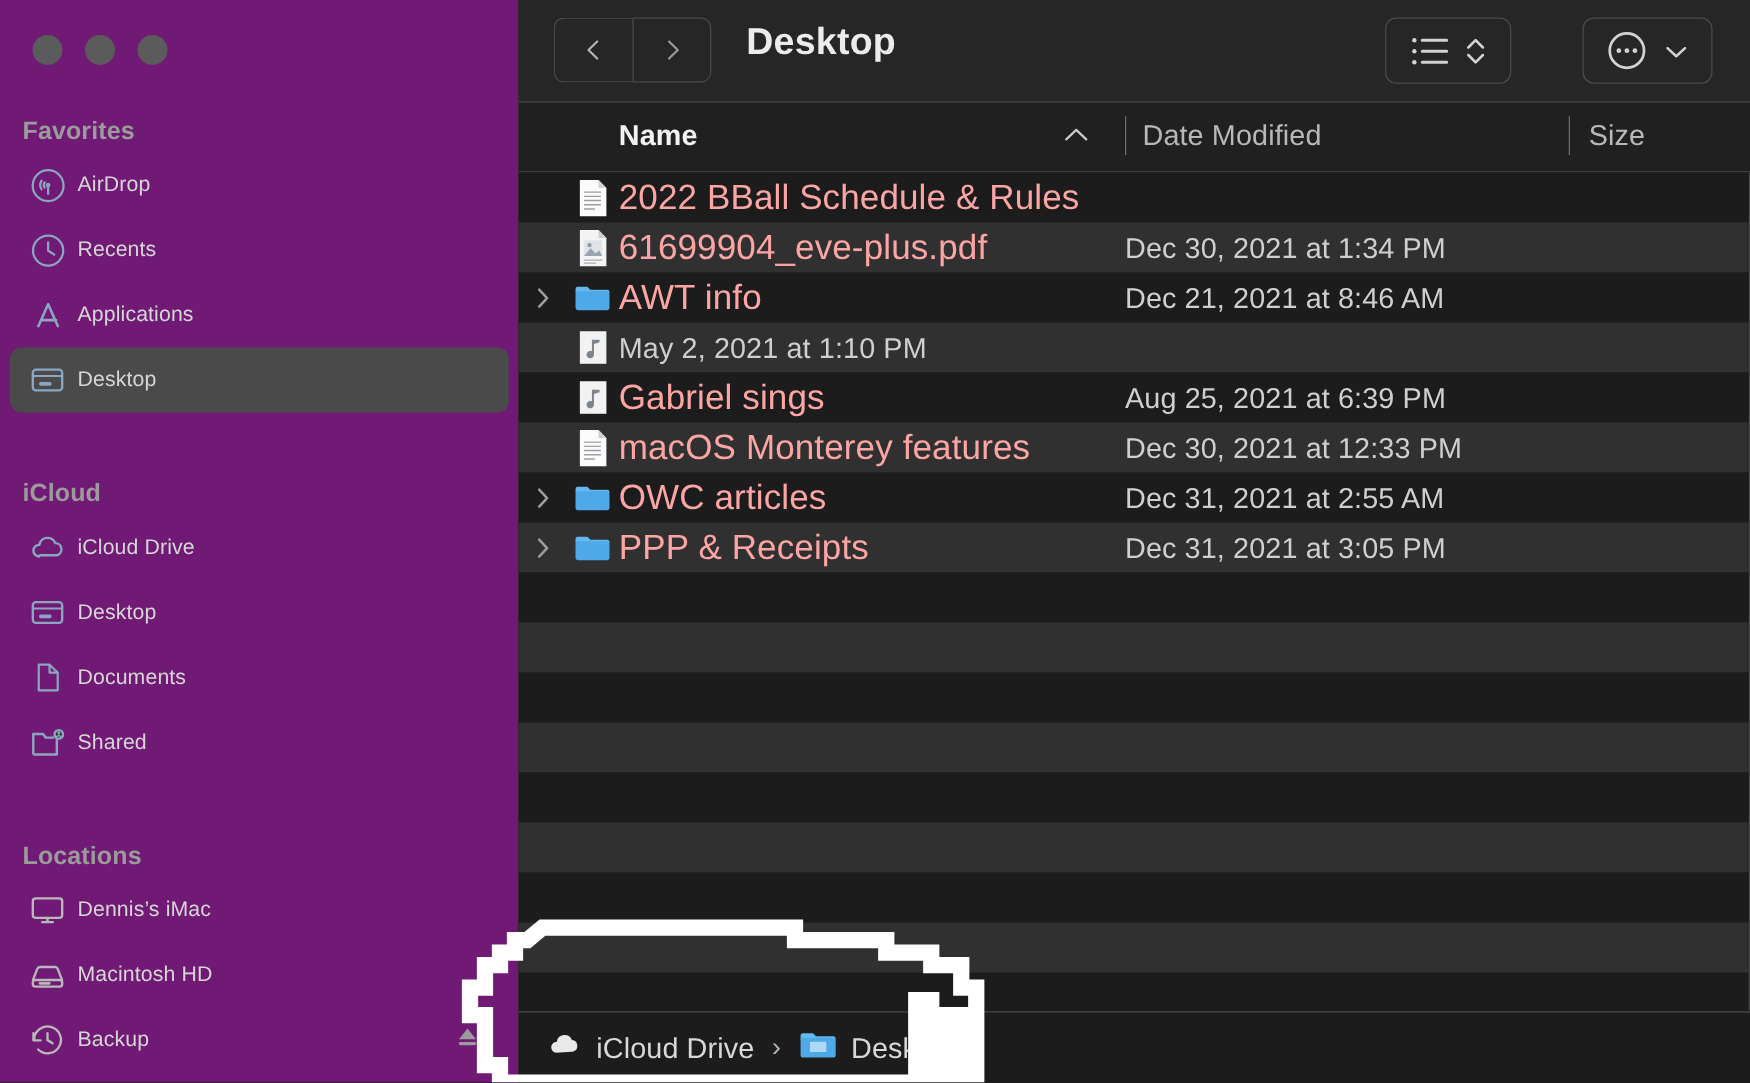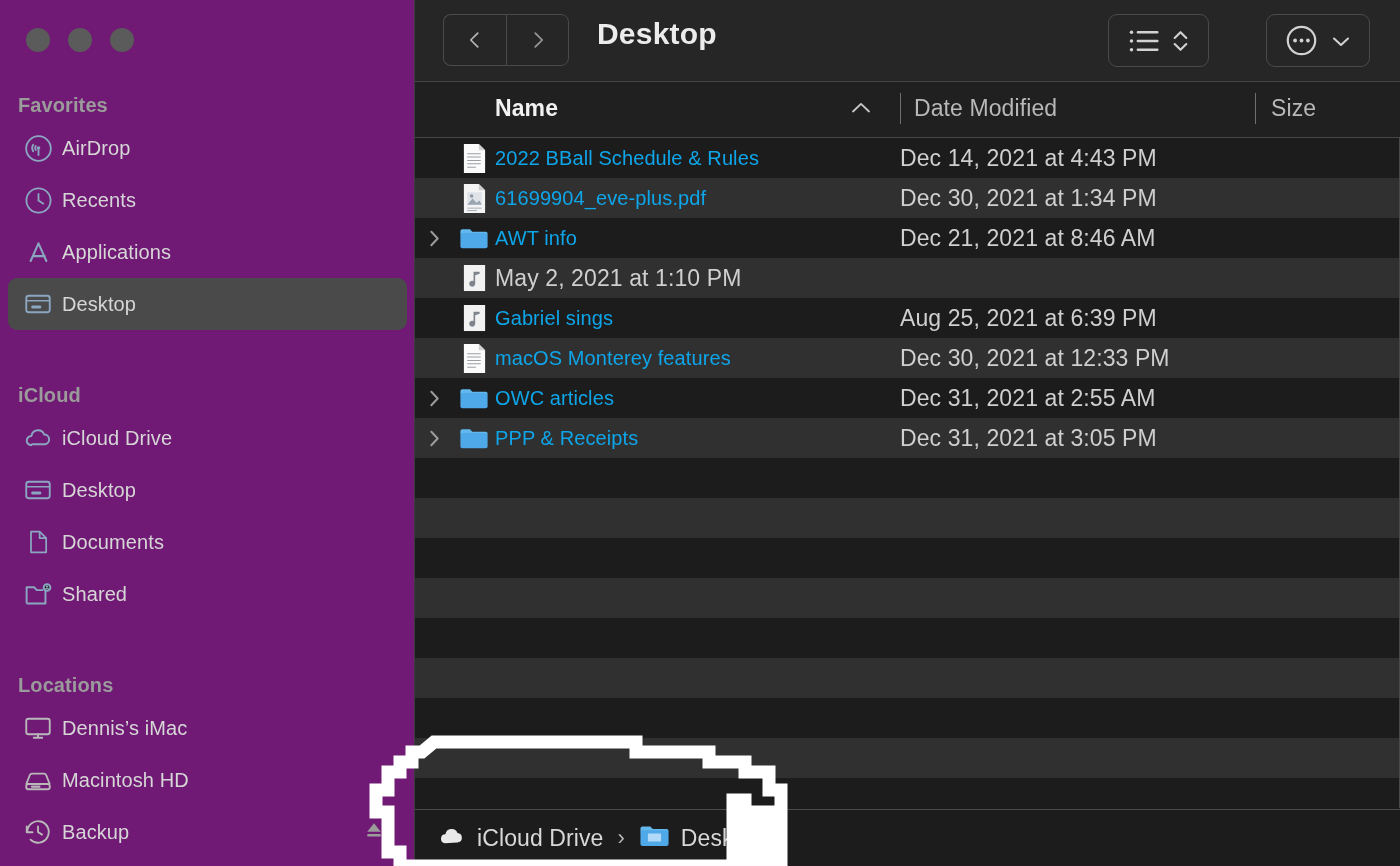--- a/index.html
+++ b/index.html
@@ -29,21 +29,21 @@
   .sb-item {
     position: relative; height: 52px; display: flex; align-items: center;
     margin: 0 8px; padding-left: 10px; border-radius: 9px;
   }
   .sb-item.selected { background: #4a4a4a; }
   .sb-ico {
     width: 40px; min-width: 40px; height: 30px;
     display: flex; align-items: center; justify-content: center;
   }
   .sb-label {
-    font-size: 20px; color: #d6d6d6; letter-spacing: .1px;
+    font-size: 17px; color: #d6d6d6; letter-spacing: .1px;
     white-space: nowrap; margin-left: 4px;
   }
   .sb-eject { position: absolute; right: 22px; top: 50%; transform: translateY(-50%); }
 
   
   #main { position: absolute; left: 415px; top: 0; width: 985px; height: 866px; background: #1c1c1c; }
 
   #toolbar { position: relative; height: 81px; background: #262626; }
   .navgrp { position: absolute; left: 28px; top: 14px; display: flex; }
   .navbtn {
@@ -83,21 +83,21 @@
 
   
   #file-list { position: relative; height: 670px; background: #1c1c1c; overflow: hidden;
                border-right: 1px solid #4a4a4a; }
   .row { position: relative; height: 40px; display: flex; align-items: center; }
   .row.alt { background: #303030; }
   .row.odd { background: #1c1c1c; }
   .disc { width: 38px; min-width: 38px; display: flex; align-items: center; justify-content: center; }
   .ficon { width: 42px; min-width: 42px; display: flex; align-items: center; justify-content: center; }
   .fname {
-    width: 405px; font-size: 20px; color: #0ea5e9; letter-spacing: .1px;
+    width: 405px; font-size: 28px; color: #fca5a5; letter-spacing: .1px;
     white-space: nowrap; overflow: hidden;
   }
   .fdate { font-size: 23px; color: #cfcfcf; letter-spacing: .1px; white-space: nowrap; }
   .fsize { font-size: 23px; color: #cfcfcf; }
 
   
   #path-bar {
     position: absolute; left: 0; bottom: 0; width: 985px; height: 57px;
     background: #1c1c1c; border-top: 1px solid #4a4a4a;
     display: flex; align-items: center; padding-left: 22px; gap: 0;
@@ -325,21 +325,20 @@
           <span class="ficon">
             <svg width="27" height="31" viewBox="0 0 28 32">
               <path d="M3 1h15.5L25 7.5V31H3z" fill="#fbfbfb"></path>
               <path d="M18.5 1 25 7.5h-6.5z" fill="#d2d2d2"></path>
               <g stroke="#9aa0a6" stroke-width="1.1">
                 <path d="M6.5 11h14M6.5 14.5h14M6.5 18h14M6.5 21.5h14M6.5 25h9"></path>
               </g>
             </svg>
           </span>
           <span class="fname">2022 BBall Schedule &amp; Rules</span>
-          <span class="fdate">Dec 14, 2021 at 4:43 PM</span>
           <span class="fsize"></span>
         </div>
         <div class="row alt">
           <span class="disc"></span>
           <span class="ficon">
             <svg width="27" height="31" viewBox="0 0 28 32">
               <path d="M3 1h15.5L25 7.5V31H3z" fill="#f4f4f4"></path>
               <path d="M18.5 1 25 7.5h-6.5z" fill="#cfcfcf"></path>
               <rect x="6.5" y="9.5" width="15" height="13" fill="#dfe3e8"></rect>
               <circle cx="11" cy="13.5" r="1.8" fill="#8d98a5"></circle>

